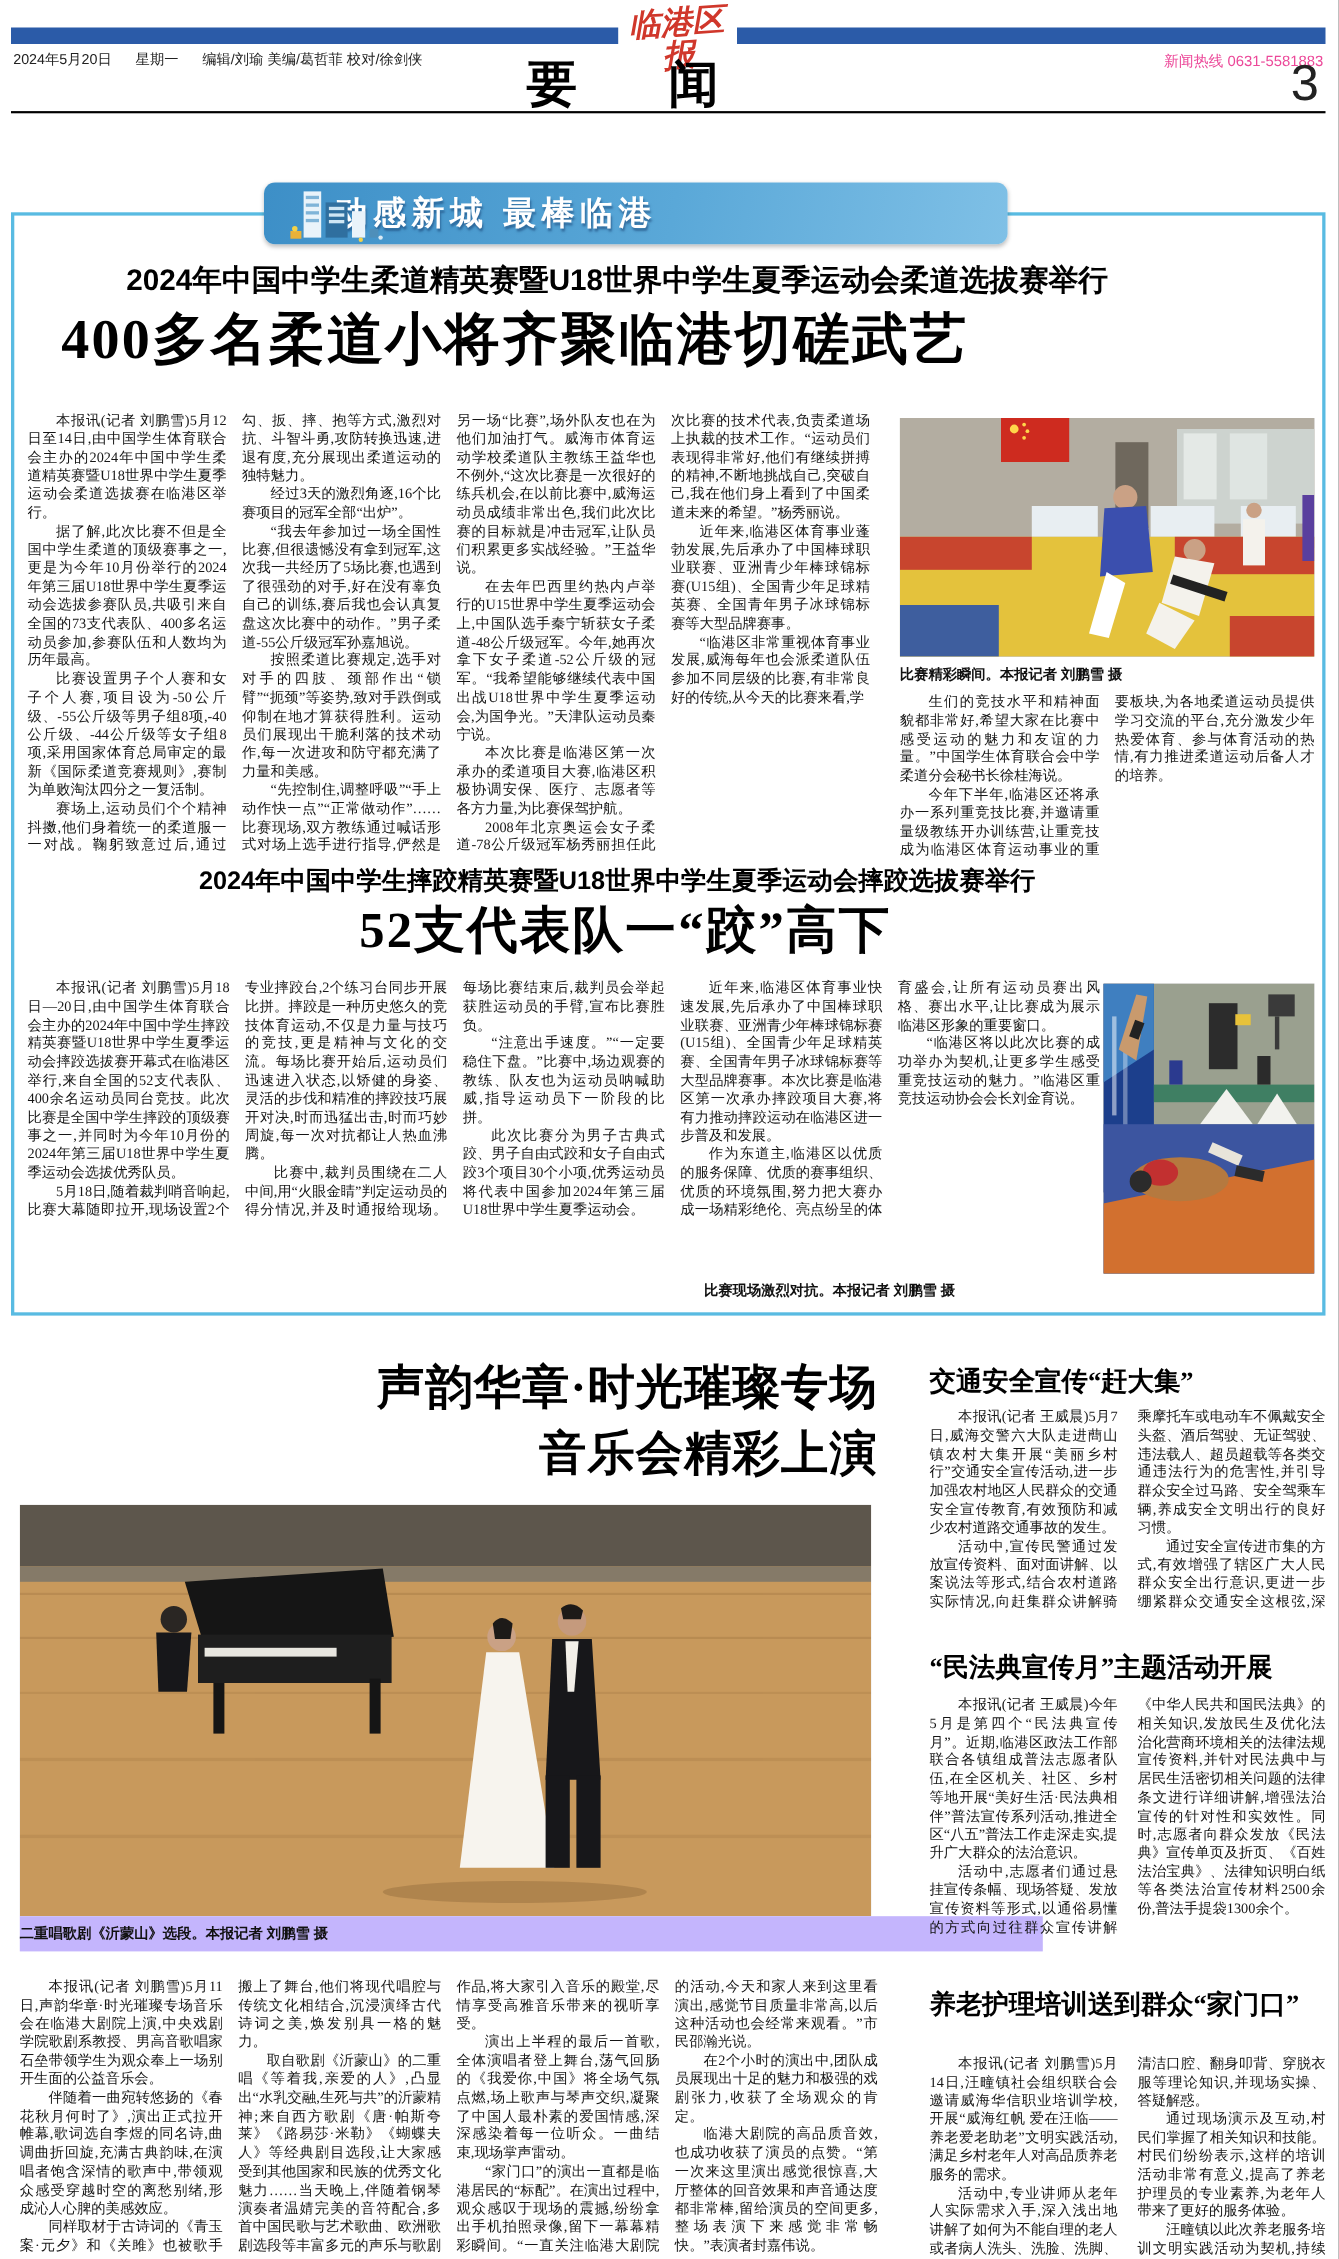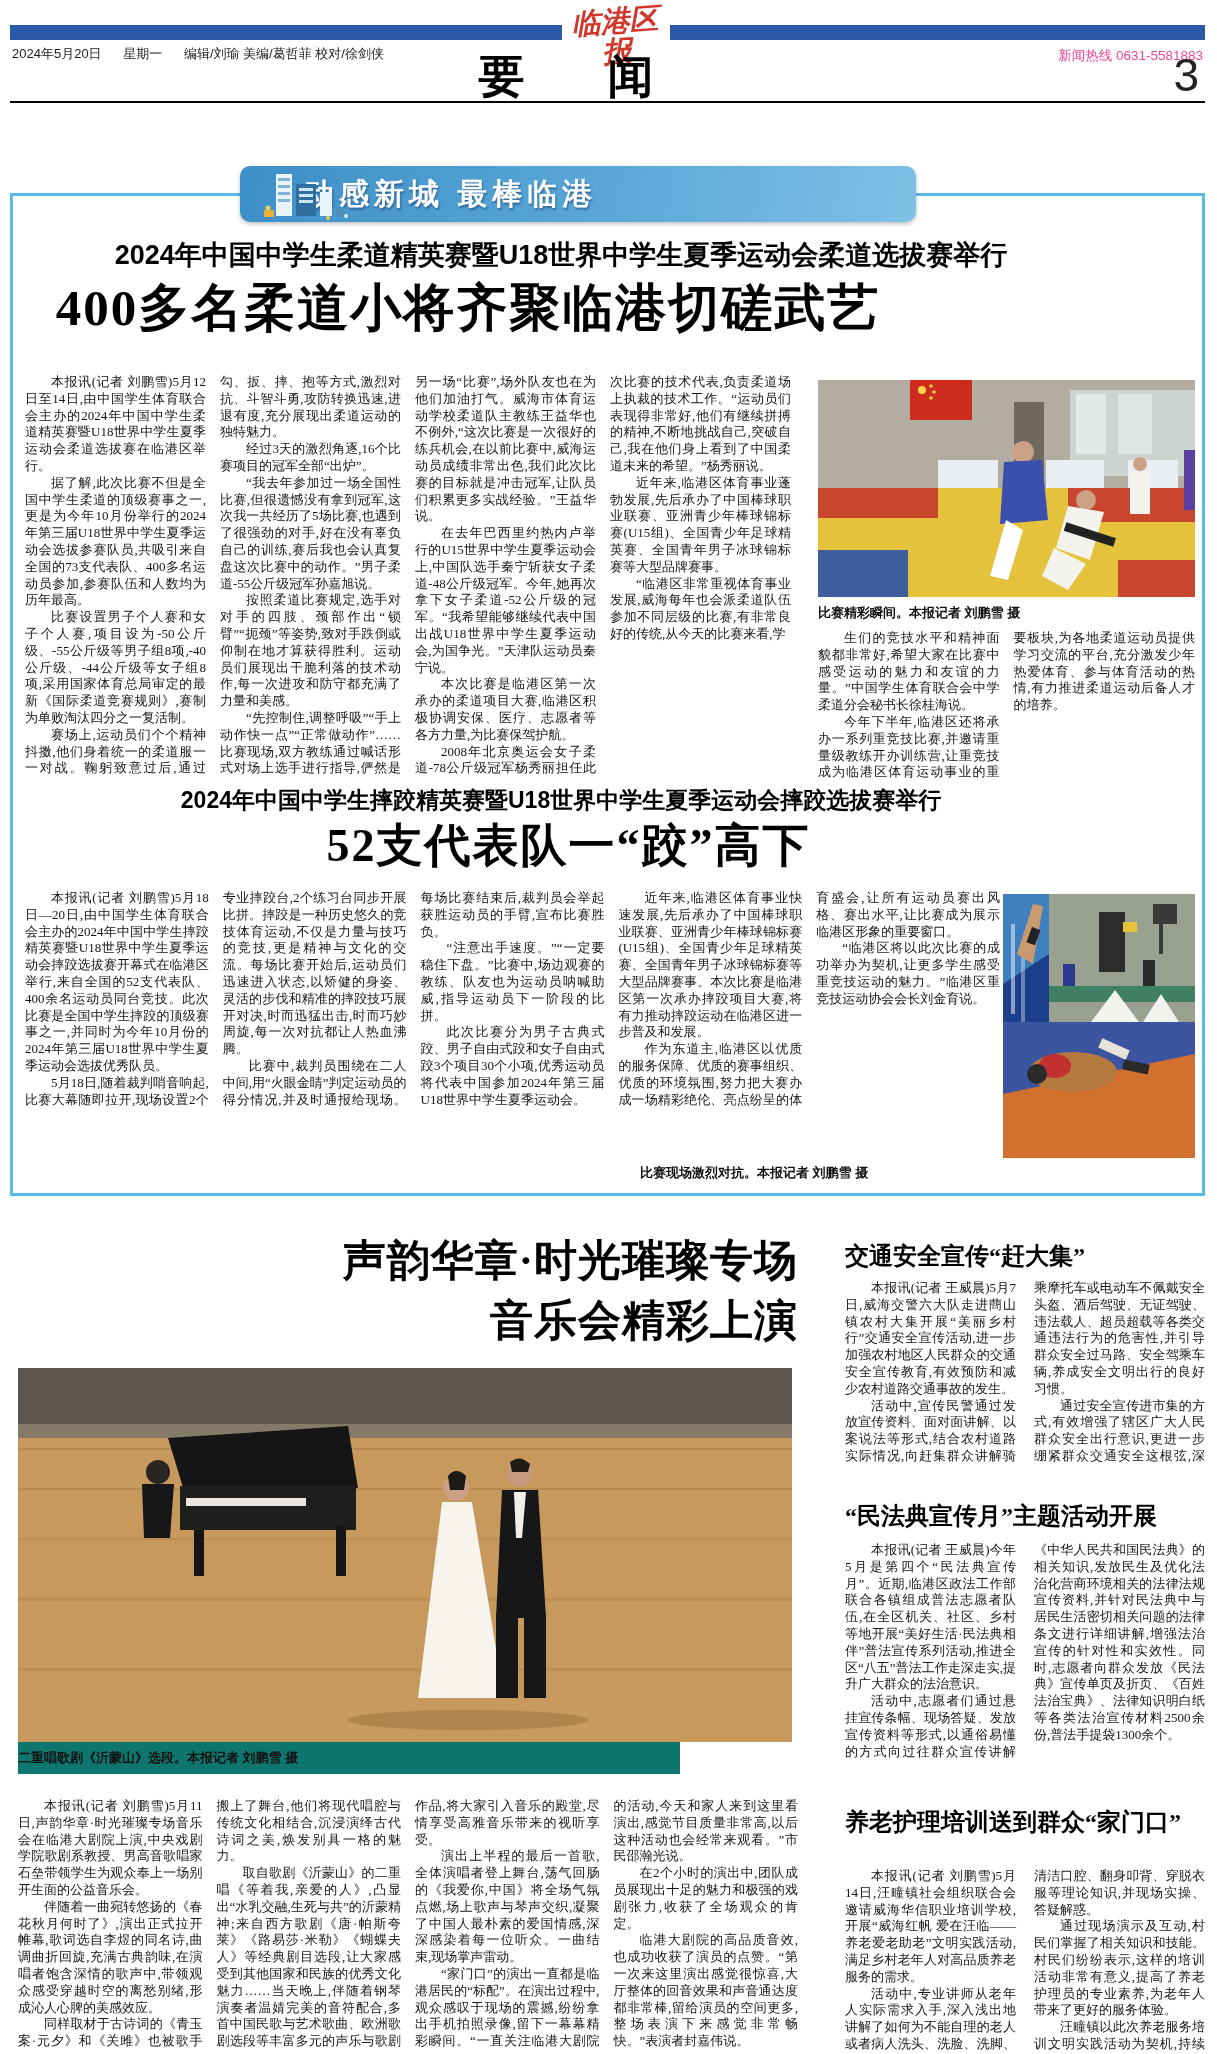--- a/index.html
+++ b/index.html
@@ -44,21 +44,21 @@
   .b-r2{top:1542px;height:220px;}
   .b-r3{top:1868px;height:186px;}
   .caption{position:absolute;text-align:left;font-weight:bold;font-size:13px;color:#111;
            font-family:"Liberation Sans","DejaVu Sans",sans-serif;}
   .cap1{left:818px;top:604px;width:377px;}
   .cap2{left:640px;top:1164px;width:555px;}
   .photo-frame{position:absolute;overflow:hidden;background:#ccc;}
   .p1{left:818px;top:380px;width:377px;height:217px;}
   .p2{left:1003px;top:894px;width:192px;height:264px;}
   .p3{left:18px;top:1368px;width:774px;height:374px;}
-  .cap-strip{position:absolute;left:18px;top:1742px;width:662px;height:32px;background:#0f766e;}
+  .cap-strip{position:absolute;left:18px;top:1742px;width:930px;height:32px;background:#c4b5fd;}
   .cap3{position:static;display:block;line-height:32px;padding-right:8px;}
   .music-title{position:absolute;left:18px;width:780px;text-align:right;font-weight:bold;
                font-size:43px;color:#000;letter-spacing:1px;}
   .mt1{top:1232px;} .mt2{top:1292px;}
   .rtitle{position:absolute;left:845px;width:360px;text-align:left;font-weight:bold;font-size:24px;color:#000;}
   .rt1{top:1240px;} .rt2{top:1500px;} .rt3{top:1806px;}
   svg{display:block;}
 </style>
 </head>
 <body>

